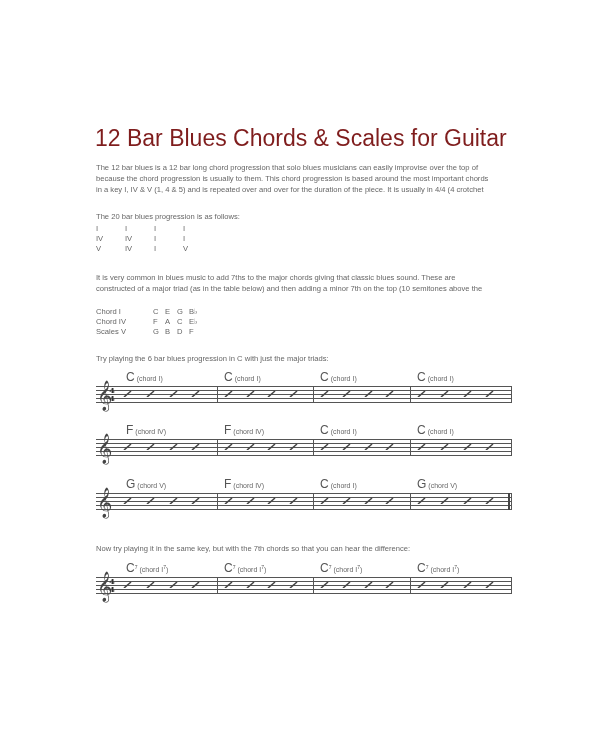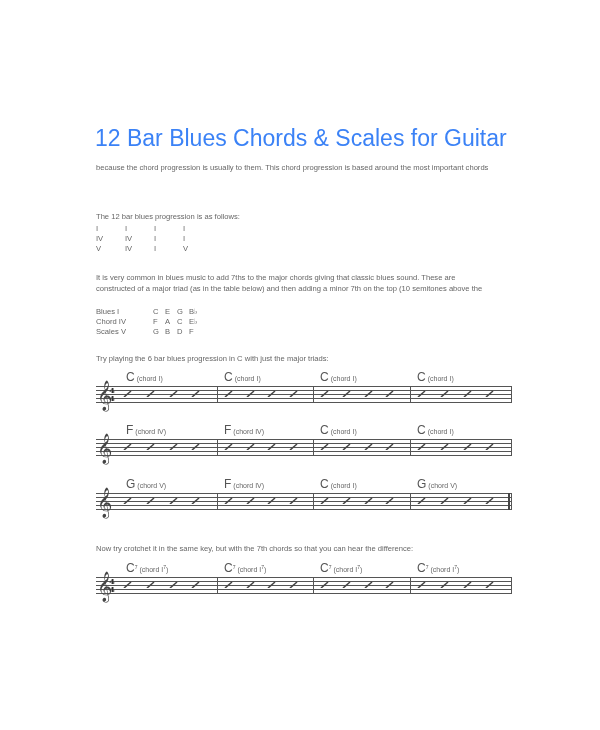--- a/index.html
+++ b/index.html
@@ -1,19 +1,19 @@
 <!DOCTYPE html>
 <html><head>
   <meta charset="utf-8">
   <style>
     html, body { margin: 0; padding: 0; background: #ffffff; }
     body { width: 600px; height: 730px; position: relative; overflow: hidden;
            font-family: "Liberation Sans", sans-serif; color: #555; }
     .page { position: absolute; left: 0; top: 0; width: 600px; height: 730px; }
-    .title { position: absolute; left: 95px; top: 125px; font-size: 23px; color: #3b82f6;
+    .title { position: absolute; left: 95px; top: 125px; font-size: 23px; color: #7f1d1d;
              font-weight: normal; margin: 0; letter-spacing: 0; white-space: nowrap; }
     .para { position: absolute; left: 96px; font-size: 7.6px; line-height: 11px; color: #666;
             width: 420px; margin: 0; }
     .prog { position: absolute; left: 96px; font-size: 7.6px; line-height: 10px; color: #666; }
     .prog-row { display: flex; height: 10px; }
     .prog-row span { display: inline-block; width: 29px; }
     .notes { position: absolute; left: 96px; top: 307px; font-size: 7.6px; line-height: 10px; color: #666; }
     .note-row { display: flex; height: 10px; }
     .note-row .lbl { width: 57px; }
     .note-row .n { width: 12px; }
@@ -31,24 +31,26 @@
     .chord .sup7 { font-size: 5px; vertical-align: top; position: relative; top: -1px; }
   </style>
 </head>
 <body>
 
 <div class="page">
 
   <h1 class="title">12 Bar Blues Chords &amp; Scales for Guitar</h1>
 
   <div class="para" style="top:162px;">
+    <div>The 12 bar blues is a 12 bar long chord progression that solo blues musicians can easily improvise over the top of</div>
     <div>because the chord progression is usually to them. This chord progression is based around the most important chords</div>
+    <div>in a key I, IV &amp; V (1, 4 &amp; 5) and is repeated over and over for the duration of the piece. It is usually in 4/4 (4 crotchet</div>
   </div>
 
-  <div class="para" style="top:211px;">The 12 bar blues progression is as follows:</div>
+  <div class="para" style="top:211px;">The 20 bar blues progression is as follows:</div>
 
   <div class="prog" style="top:224px;">
     <div class="prog-row">
       <span>I</span>
       <span>I</span>
       <span>I</span>
       <span>I</span>
     </div>
     <div class="prog-row">
       <span>IV</span>
@@ -64,21 +66,21 @@
     </div>
   </div>
 
   <div class="para" style="top:272px;">
     <div>It is very common in blues music to add 7ths to the major chords giving that classic blues sound.  These are</div>
     <div>constructed of a major triad (as in the table below) and then adding a minor 7th on the top (10 semitones above the</div>
   </div>
 
   <div class="notes">
     <div class="note-row">
-      <span class="lbl">Blues I</span>
+      <span class="lbl">Chord I</span>
       <span class="n">C</span>
       <span class="n">E</span>
       <span class="n">G</span>
       <span class="n">B♭</span>
     </div>
     <div class="note-row">
       <span class="lbl">Chord IV</span>
       <span class="n">F</span>
       <span class="n">A</span>
       <span class="n">C</span>
@@ -356,15 +358,15 @@
         <svg class="slash" width="9" height="8" style="left: 366.5px; top: 4px;">
           <line x1="1" y1="7" x2="8" y2="1" stroke="#444" stroke-width="1.6"></line>
         </svg>
         <svg class="slash" width="9" height="8" style="left: 389.25px; top: 4px;">
           <line x1="1" y1="7" x2="8" y2="1" stroke="#444" stroke-width="1.6"></line>
         </svg>
         <div class="chord" style="left: 321px; top: -15px;"><span>C</span><span class="sup7">7</span><span class="sub" style="margin-left: 2px;">(chord I</span><span class="sup7">7</span><span class="sub">)</span></div>
       </div>
     </div>
 
-  <div class="para" style="top:543px;">Now try crotchet it in the same key, but with the 7th chords so that you can hear the difference:</div>
+  <div class="para" style="top:543px;">Now try playing it in the same key, but with the 7th chords so that you can hear the difference:</div>
 
 </div>
 
 </body></html>

